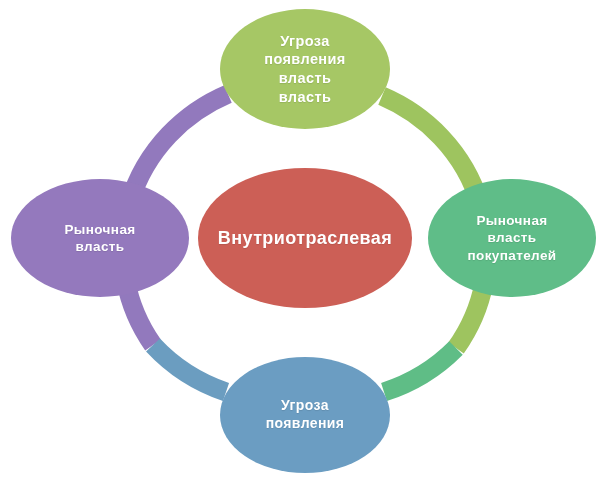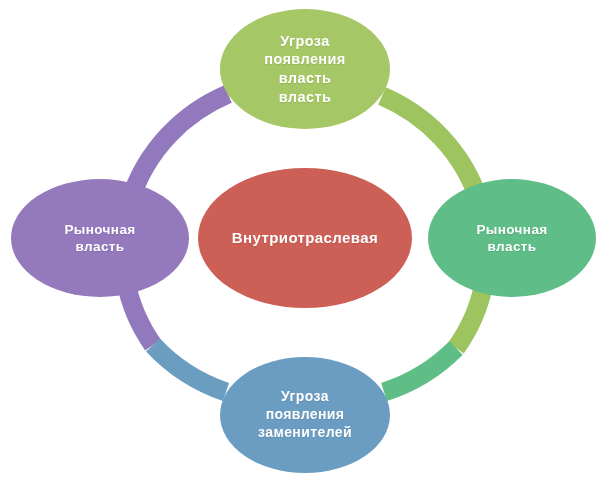--- a/index.html
+++ b/index.html
@@ -61,21 +61,21 @@
     font-size: 13.5px;
   }
   
   #label-substitutes {
     left: 222px; top: 367px; width: 166px; height: 96px;
     font-size: 14px;
   }
   
   #label-rivalry {
     left: 208px; top: 193px; width: 194px; height: 90px;
-    font-size: 15px;
+    font-size: 18px;
     line-height: 1.34;
   }
 </style>
 </head>
 <body>
 
 <div id="diagram-root">
 
   <svg id="diagram-svg" viewBox="0 0 605 477" xmlns="http://www.w3.org/2000/svg">
 
@@ -109,25 +109,25 @@
   </div>
 
   <div class="node-label" id="label-suppliers">
     <span>Рыночная</span>
     <span>власть</span>
   </div>
 
   <div class="node-label" id="label-buyers">
     <span>Рыночная</span>
     <span>власть</span>
+    <span>покупателей</span>
   </div>
 
   <div class="node-label" id="label-substitutes">
     <span>Угроза</span>
     <span>появления</span>
-    <span>заменителей</span>
   </div>
 
   <div class="node-label" id="label-rivalry">
     <span>Внутриотраслевая</span>
   </div>
 
 </div>
 
 </body></html>

